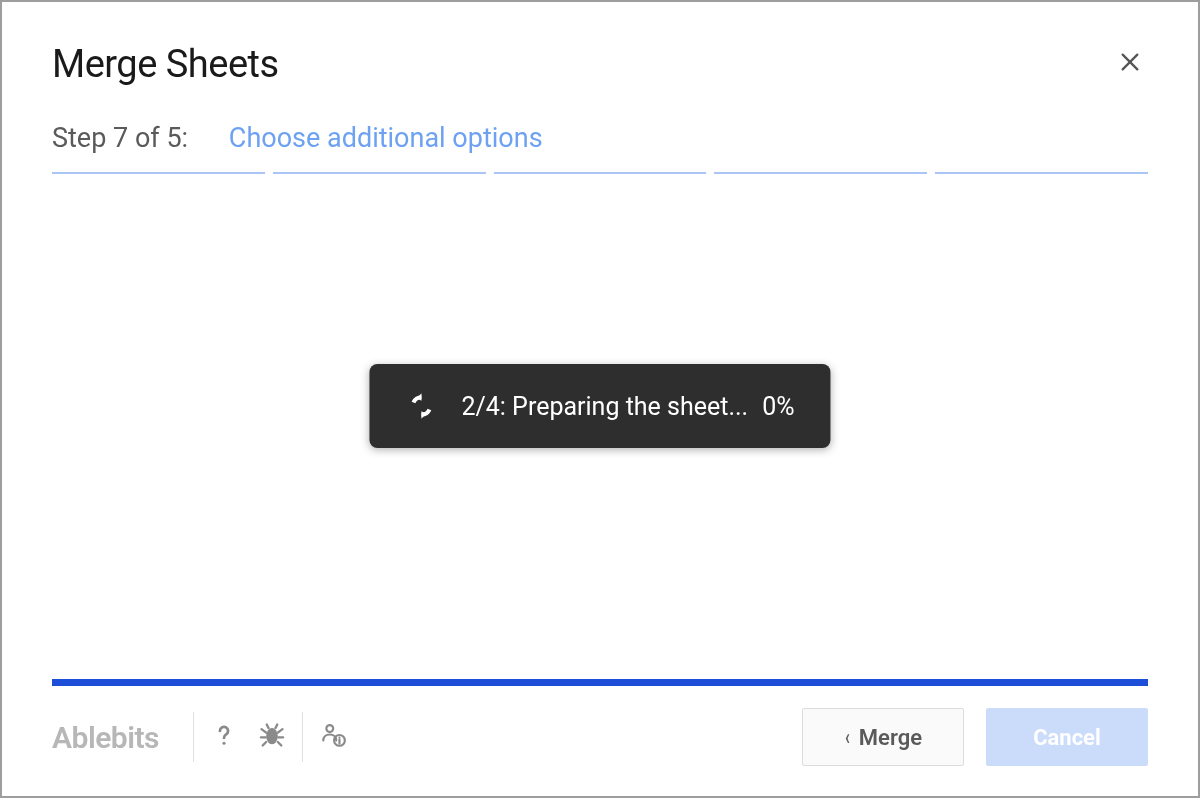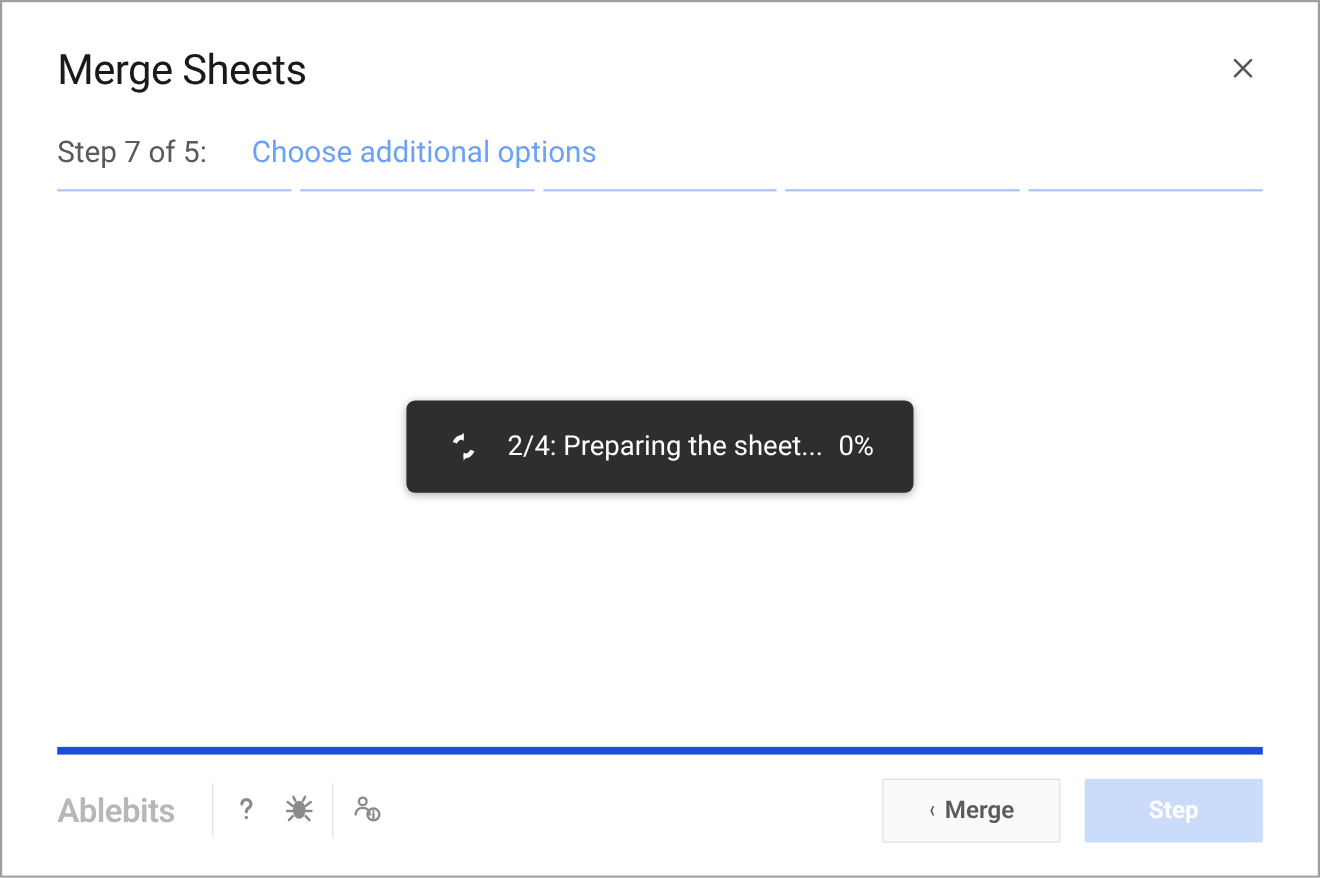--- a/index.html
+++ b/index.html
@@ -228,18 +228,18 @@
     </div>
 
     <div class="spacer"></div>
 
     <div class="actions">
       <div class="btn">
         <span class="chev">‹</span>
         <span>Merge</span>
       </div>
       <div class="btn primary">
-        <span>Step</span>
+        <span>Cancel</span>
       </div>
     </div>
   </div>
 
 </div>
 
 </body></html>

